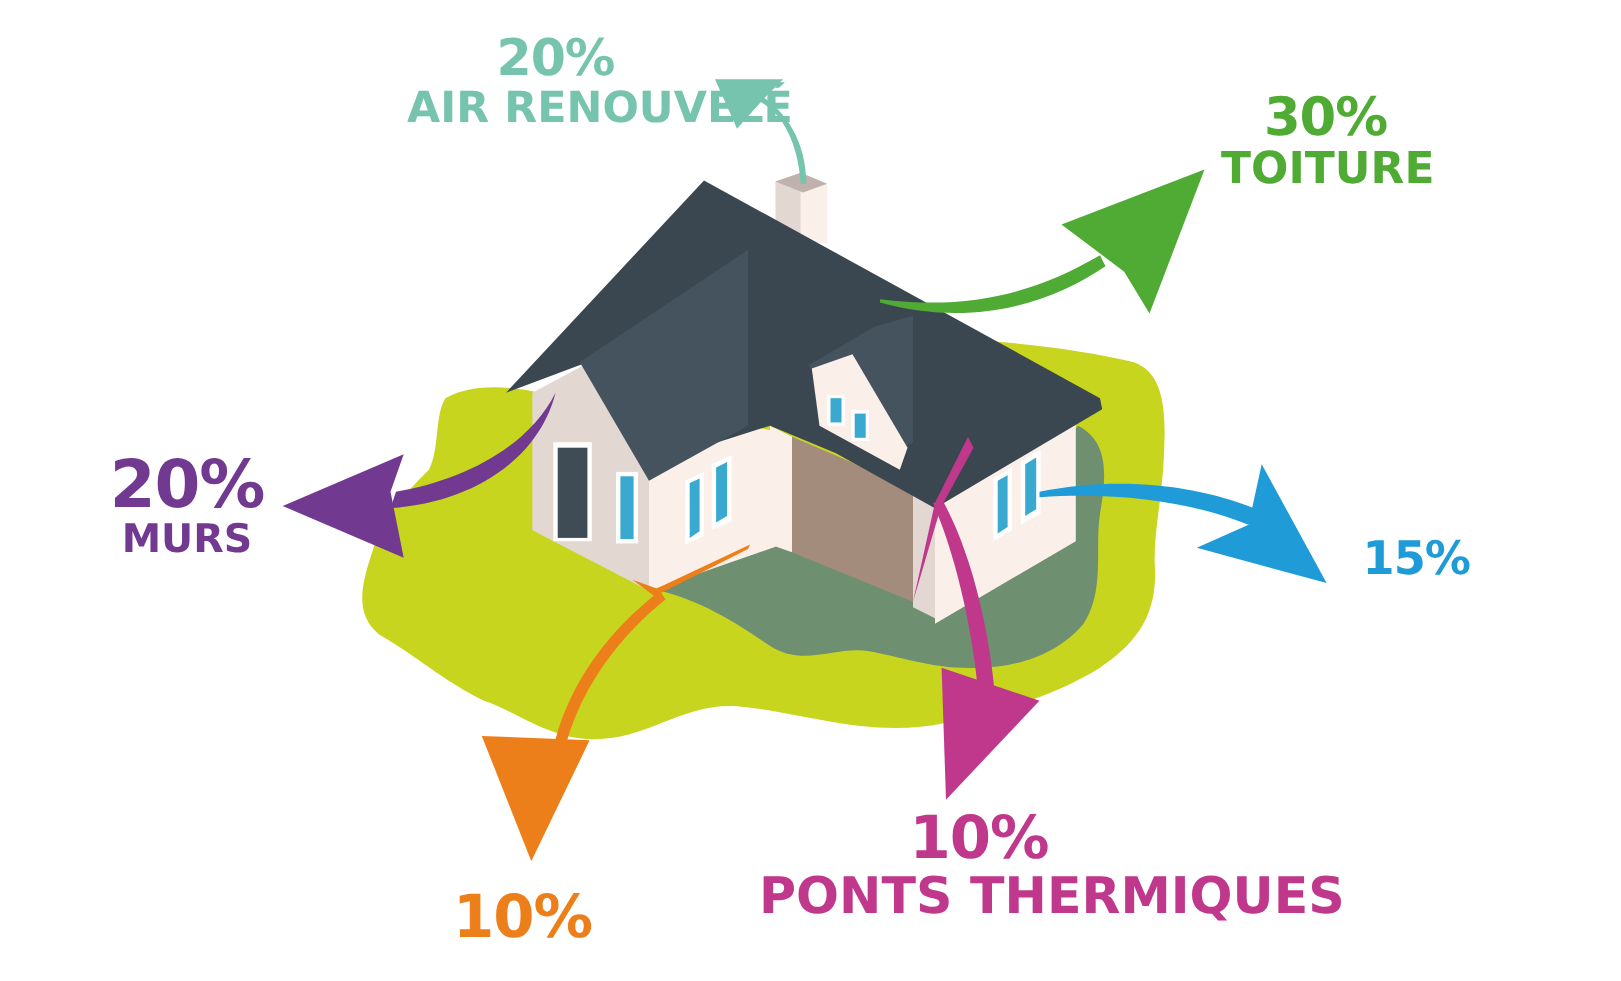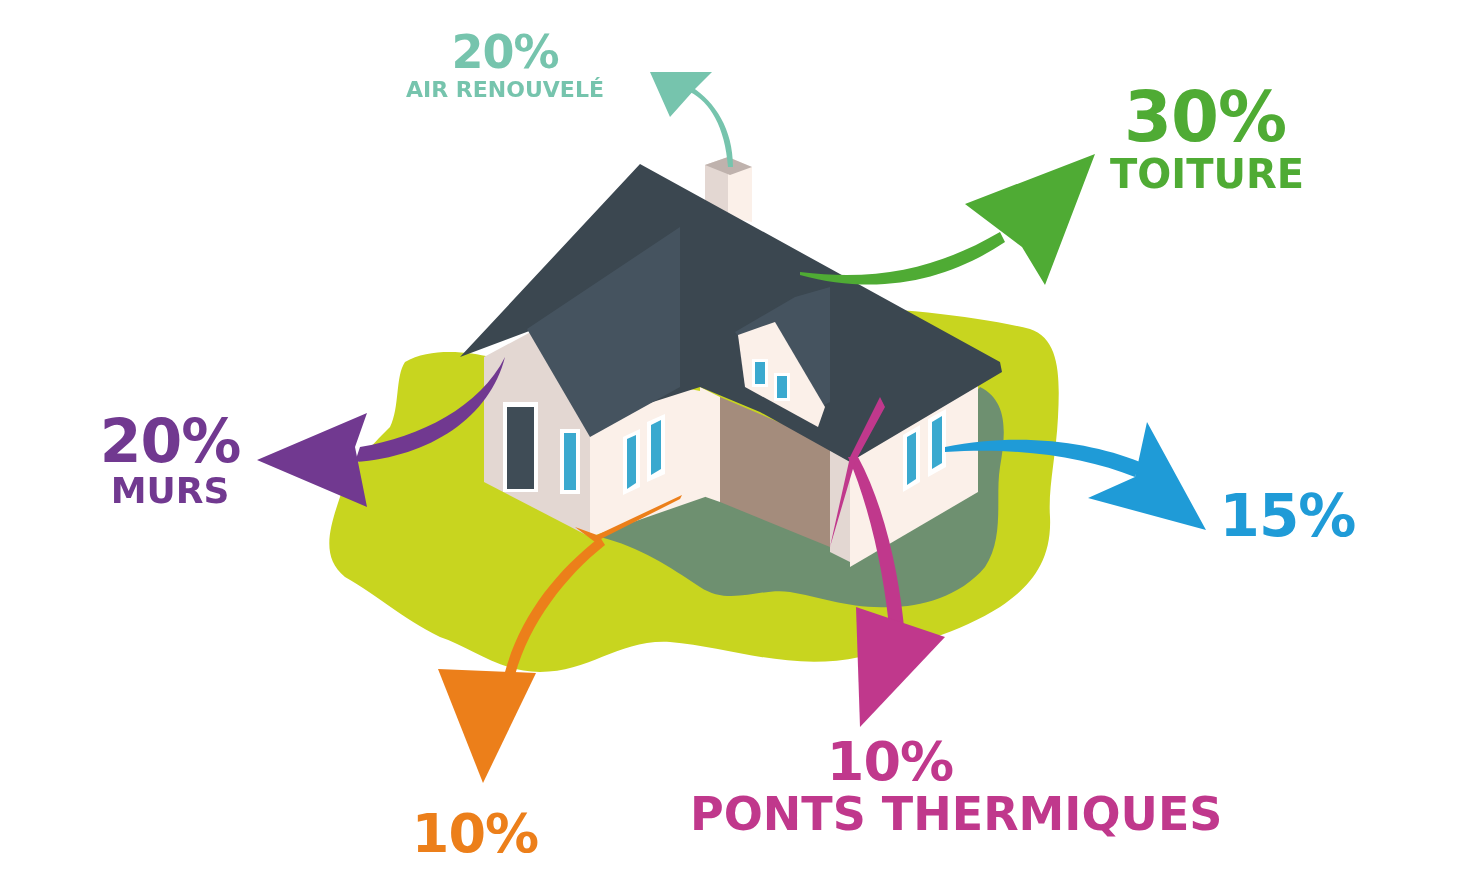--- a/index.html
+++ b/index.html
@@ -81,35 +81,35 @@
     </g>
     <g>
       <path d="M600,520 C555,555 520,600 505,655 L515,658 C530,605 565,560 605,528 Z" fill="#ec7f1a"></path>
       <path d="M438,652 L536,656 L483,766 Z" fill="#ec7f1a"></path>
       <path d="M575,510 L595,525 L680,482 L682,478 L597,518 Z" fill="#ec7f1a"></path>
     </g>
   </svg>
 
   <div class="label" style="left: 370px; top: 12px; width: 270px; color: rgb(118, 196, 173);">
     <span class="pct" style="font-size:46px;">20%</span>
-    <span class="name" style="font-size:22px; margin-top:4px;">AIR RENOUVELÉ</span>
+    <span class="name" style="font-size:39px; margin-top:4px;">AIR RENOUVELÉ</span>
   </div>
 
   <div class="label" style="left: 1110px; top: 66px; width: 190px; color: rgb(79, 171, 52);">
-    <span class="pct" style="font-size:69px;">30%</span>
+    <span class="pct" style="font-size:48px;">30%</span>
     <span class="name" style="font-size:40px; margin-top:2px;">TOITURE</span>
   </div>
 
   <div class="label" style="left: 90px; top: 394px; width: 160px; color: rgb(113, 57, 144);">
     <span class="pct" style="font-size:60px;">20%</span>
     <span class="name" style="font-size:36px; margin-top:2px;">MURS</span>
   </div>
 
   <div class="label" style="left: 1180px; top: 470px; width: 215px; color: rgb(31, 155, 215);">
-    <span class="pct" style="font-size:58px;">15%</span>
+    <span class="pct" style="font-size:42px;">15%</span>
   </div>
 
   <div class="label" style="left: 690px; top: 718px; width: 400px; color: rgb(192, 56, 140);">
     <span class="pct" style="font-size:54px;">10%</span>
     <span class="name" style="font-size:46px; margin-top:2px;">PONTS THERMIQUES</span>
   </div>
 
   <div class="label" style="left: 320px; top: 790px; width: 310px; color: rgb(236, 127, 26);">
     <span class="pct" style="font-size:54px;">10%</span>
   </div>

